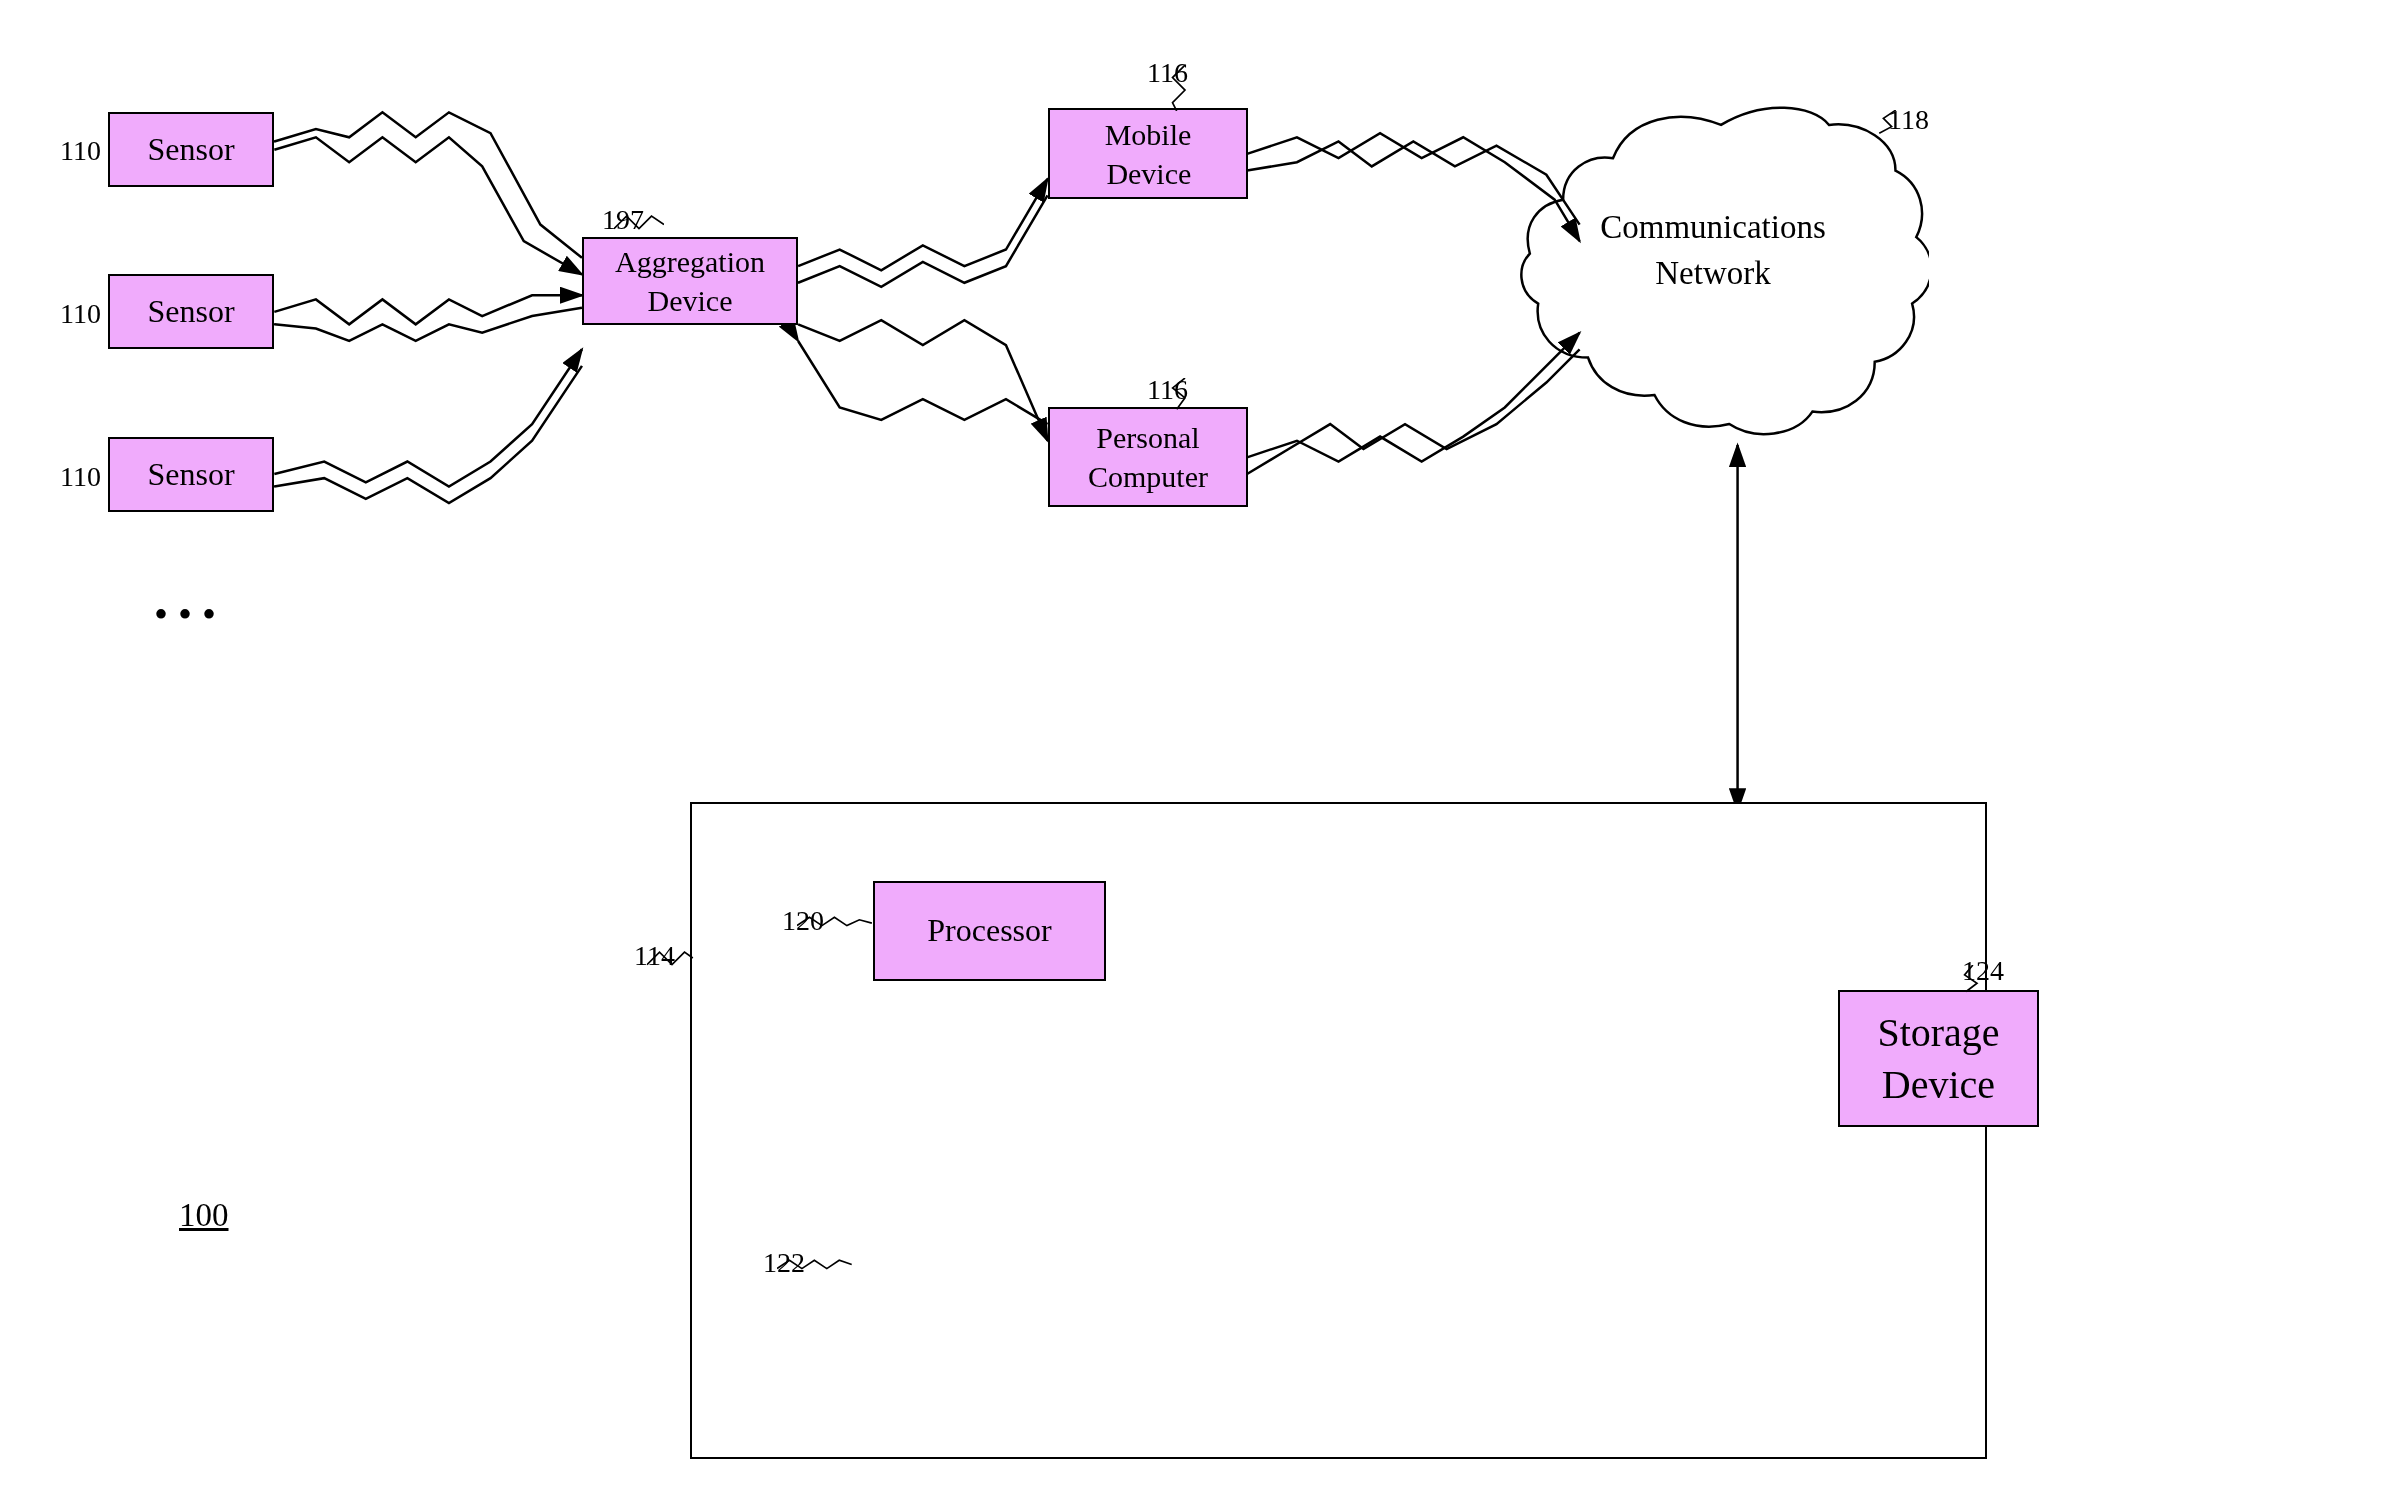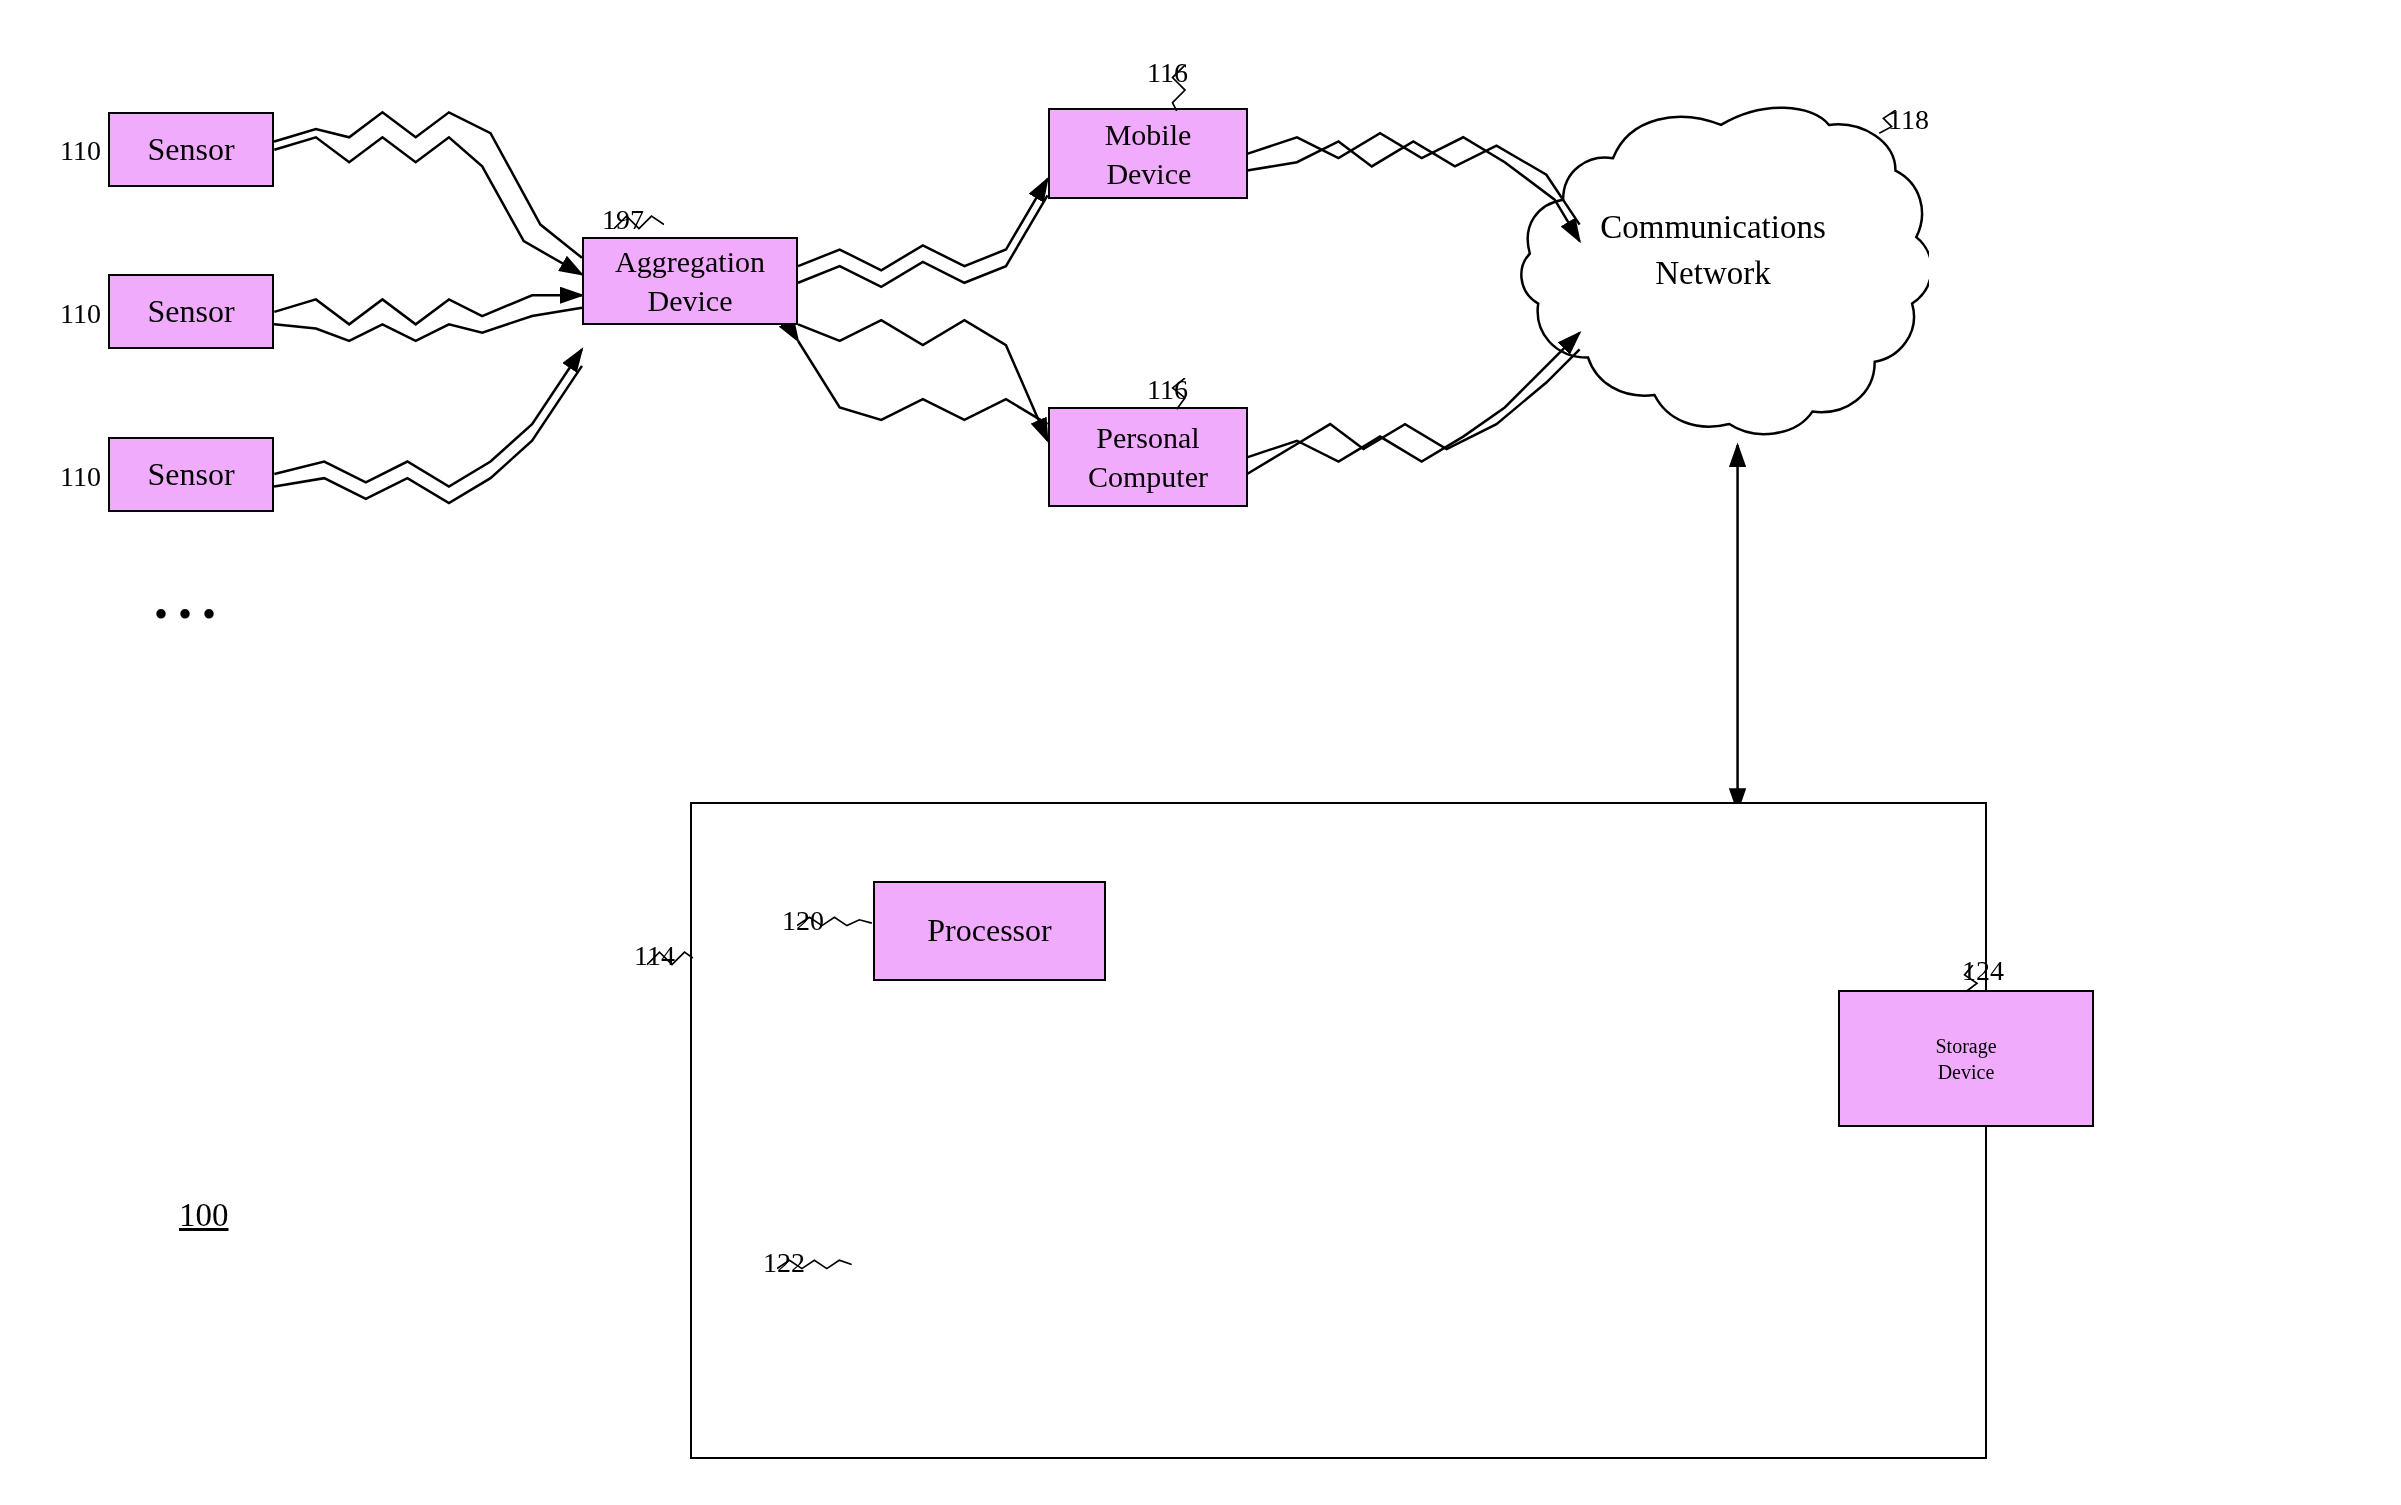--- a/index.html
+++ b/index.html
@@ -202,21 +202,21 @@
   <svg style="position:absolute;top:913px;left:797px;width:79px;height:21px;" viewBox="0 0 95 25" width="79" height="21">
     <polyline points="0,15 15,5 30,15 45,5 60,15 75,8 90,12" stroke="#000" stroke-width="2" fill="none"></polyline>
   </svg>
 
 
   <div class="ref-num" style="left:763px; top:1247px;">122</div>
   <svg style="position:absolute;top:1256px;left:777px;width:83px;height:21px;" viewBox="0 0 100 25" width="83" height="21">
     <polyline points="0,15 15,5 30,15 45,5 60,15 75,5 90,10" stroke="#000" stroke-width="2" fill="none"></polyline>
   </svg>
 
-  <div class="box" style="left:1838px; top:990px; width:256px; height:137px; font-size:20px;">
+  <div class="box" style="left:1838px; top:990px; width:201px; height:137px; font-size:40px;">
     <span>Storage<br>Device</span>
   </div>
 
   <div class="ref-num" style="left:1962px; top:955px;">124</div>
   <svg style="position:absolute;top:965px;left:1956px;width:42px;height:29px;" viewBox="0 0 50 35" width="42" height="29">
     <polyline points="20,0 10,12 25,22 12,32" stroke="#000" stroke-width="2" fill="none"></polyline>
   </svg>
 
   <div class="fig-label" style="left:179px; top:1197px;">
     <span>100</span>

